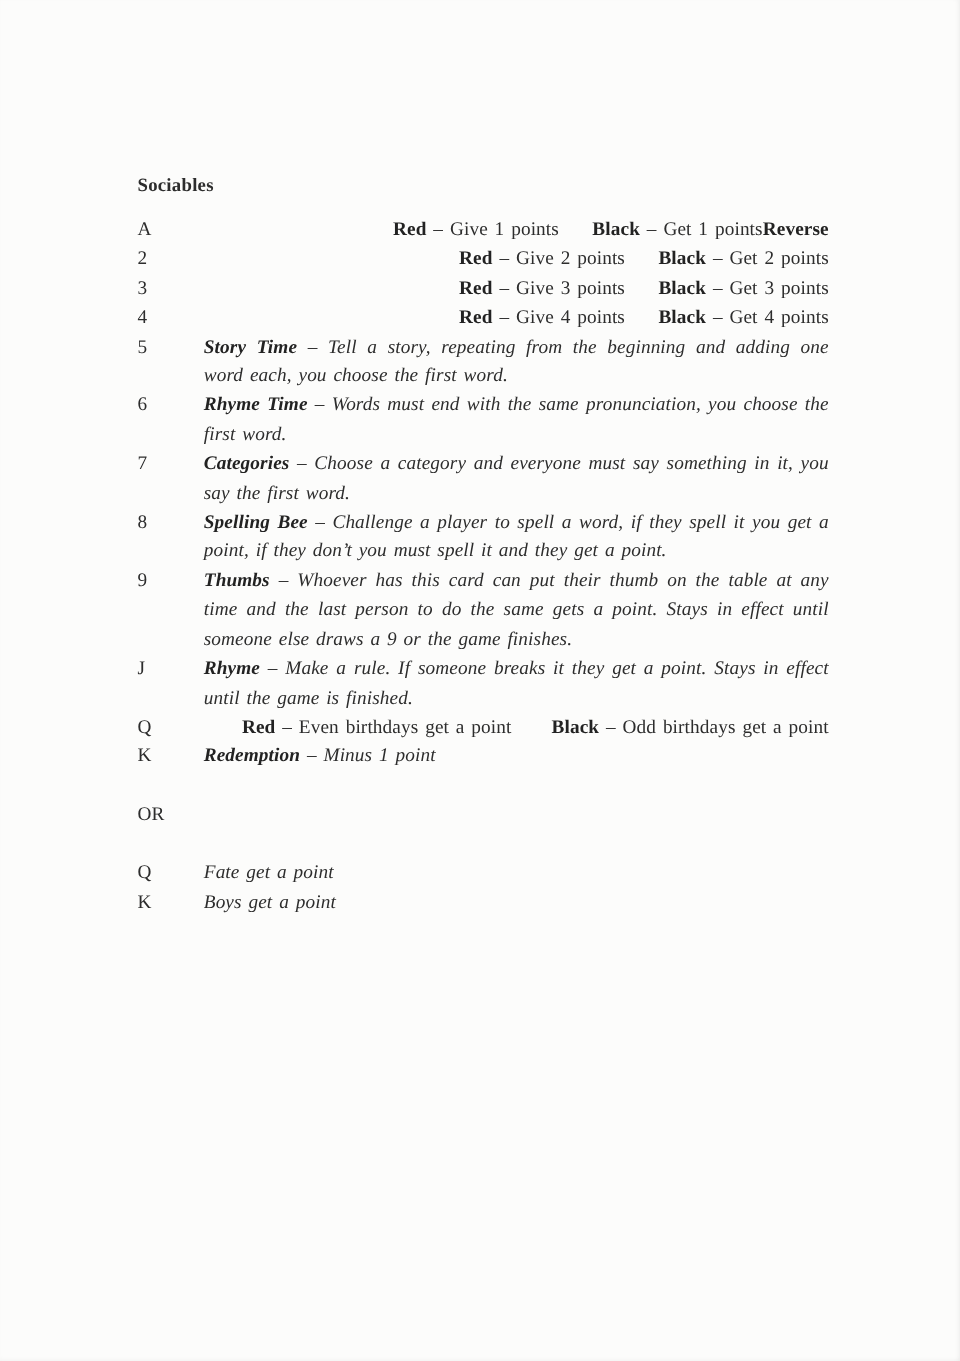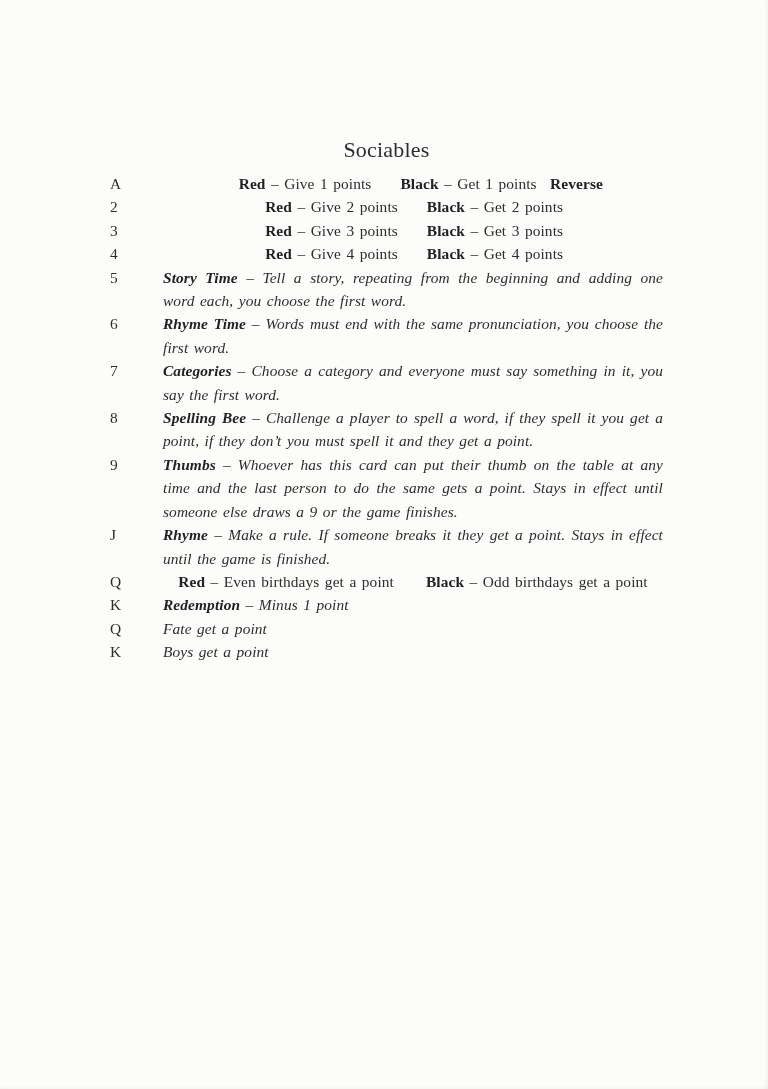--- a/index.html
+++ b/index.html
@@ -22,24 +22,23 @@
     box-sizing: border-box;
     padding: 136px 105px 0 110px;
     box-shadow: inset -3px 0 4px -2px rgba(0,0,0,0.06), inset 0 -3px 4px -2px rgba(0,0,0,0.04);
     font-size: 15.4px;
     line-height: 23.4px;
     letter-spacing: 0.1px;
     word-spacing: 1.5px;
   }
   h1.title {
     margin: 0 0 9px 0;
-    font-size: 22px;
+    font-size: 15px;
     line-height: 27px;
-    font-weight: 400;
-    text-align: center;
+    font-weight: 700;
     letter-spacing: 0.2px;
   }
   .row {
     display: flex;
     align-items: flex-start;
   }
   .card {
     width: 53px;
     flex: none;
   }
@@ -47,21 +46,21 @@
     width: 500px;
     flex: none;
   }
   .row.paragraph .content {
     text-align: justify;
     text-justify: inter-word;
     font-style: italic;
   }
   .row.columns .content,
   .row.inline .content {
-    text-align: center;
+    text-align: right;
     white-space: nowrap;
     font-family: Liberation Serif, serif;
   }
   .columns .part {
     display: inline-block;
   }
   .columns .part:nth-child(1) { width: 164px; }
   .columns .part:nth-child(2) { width: 163px; }
   .inline .part + .part { margin-left: 32px; }
   b { font-weight: 700; color: #222; }
@@ -138,20 +137,23 @@
     <span class="card">Q</span>
     <span class="content"><span class="part"><b>Red</b><span> – Even birthdays get a point</span></span><span class="part"><b>Black</b><span> – Odd birthdays get a point</span></span></span>
   </div>
 
   <div class="row paragraph">
     <span class="card">K</span>
     <span class="content"><span class="part"><b>Redemption</b><span> – Minus 1 point</span></span></span>
   </div>
 </div>
 
+  <div class="or row">
+    <span>OR</span>
+  </div>
 
   <div id="alt-list">
   <div class="row paragraph">
     <span class="card">Q</span>
     <span class="content">Fate get a point</span>
   </div>
 
   <div class="row paragraph">
     <span class="card">K</span>
     <span class="content">Boys get a point</span>

